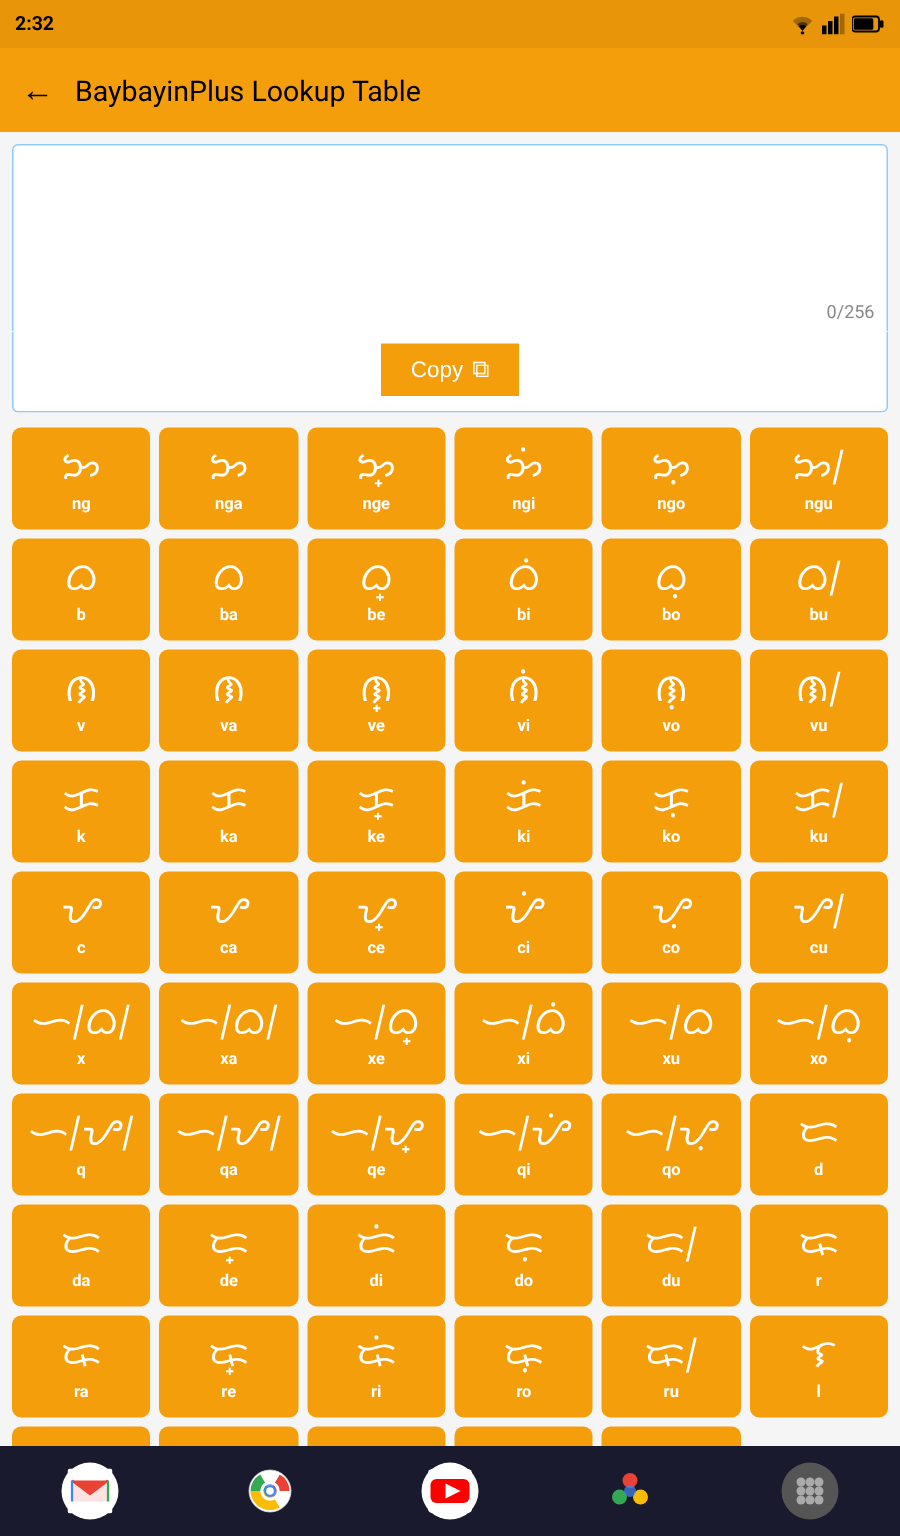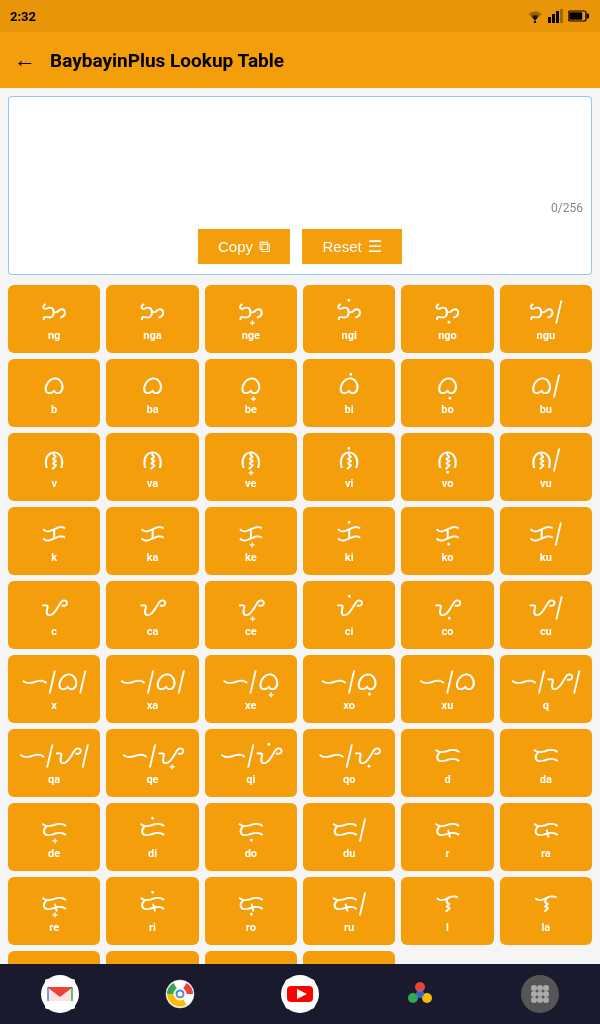--- a/index.html
+++ b/index.html
@@ -36,21 +36,21 @@
       gap: 14px;
     }
     .back-btn {
       font-size: 22px;
       color: #000;
       cursor: pointer;
     }
     .toolbar-title {
       font-size: 19px;
       color: #000;
-      font-weight: 700;
+      font-weight: 400;
     }
 
     
     .input-area {
       background: #fff;
       margin: 8px;
       border: 1.5px solid #90caf9;
       border-radius: 4px;
       min-height: 120px;
       padding: 10px;
@@ -206,24 +206,20 @@
 <div class="input-area" style="margin-bottom:0; border-bottom:none; border-radius:4px 4px 0 0;">
   <textarea placeholder="" style=""></textarea>
   <span class="char-count">0/256</span>
 </div>
 
 <div class="action-row">
   <button class="action-btn">
     <span>Copy</span>
     <span class="btn-icon">⧉</span>
   </button>
-  <button class="action-btn">
-    <span>Reset</span>
-    <span class="btn-icon">☰</span>
-  </button>
 </div>
 
 <div class="grid-container" id="char-grid">
 <div class="char-cell">
       <span class="char-symbol">ᜅ</span>
       <span class="char-label">ng</span>
     </div>
     <div class="char-cell">
       <span class="char-symbol">ᜅ</span>
       <span class="char-label">nga</span>
@@ -346,26 +342,30 @@
     </div>
     <div class="char-cell">
       <span class="char-symbol">ᜑ᜵ᜊ᜵</span>
       <span class="char-label">xa</span>
     </div>
     <div class="char-cell">
       <span class="char-symbol">ᜑ᜵ᜊ᜔</span>
       <span class="char-label">xe</span>
     </div>
     <div class="char-cell">
+      <span class="char-symbol">ᜑ᜵ᜊᜒ</span>
+      <span class="char-label">xi</span>
+    </div>
+    <div class="char-cell">
+      <span class="char-symbol">ᜑ᜵ᜊ</span>
+      <span class="char-label">xu</span>
+    </div>
+    <div class="char-cell">
       <span class="char-symbol">ᜑ᜵ᜊᜓ</span>
       <span class="char-label">xo</span>
-    </div>
-    <div class="char-cell">
-      <span class="char-symbol">ᜑ᜵ᜊ</span>
-      <span class="char-label">xu</span>
     </div>
     <div class="char-cell">
       <span class="char-symbol">ᜑ᜵ᜌ᜵</span>
       <span class="char-label">q</span>
     </div>
     <div class="char-cell">
       <span class="char-symbol">ᜑ᜵ᜌ᜵</span>
       <span class="char-label">qa</span>
     </div>
     <div class="char-cell">

